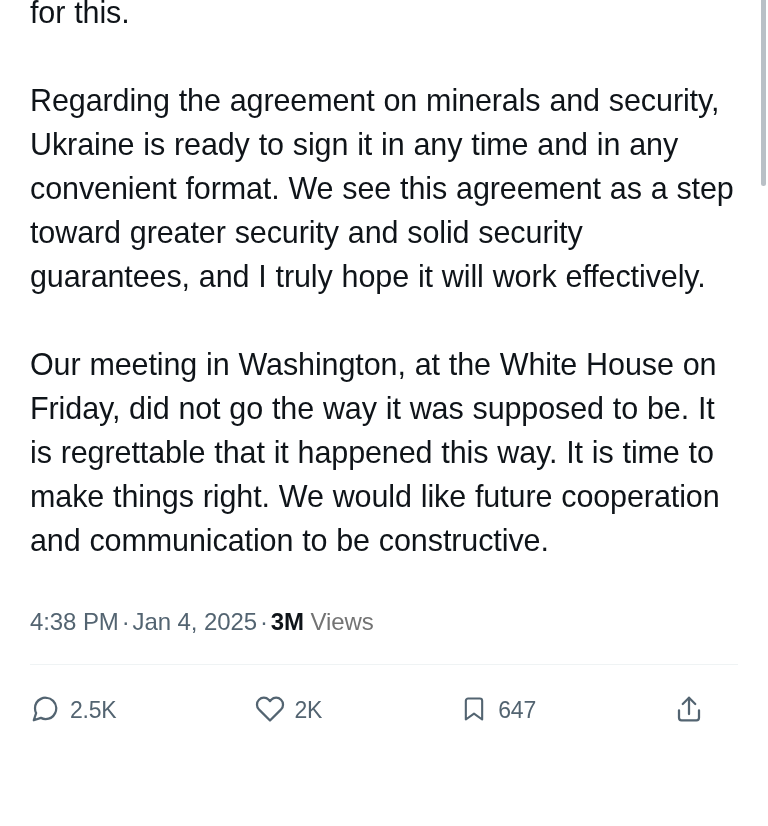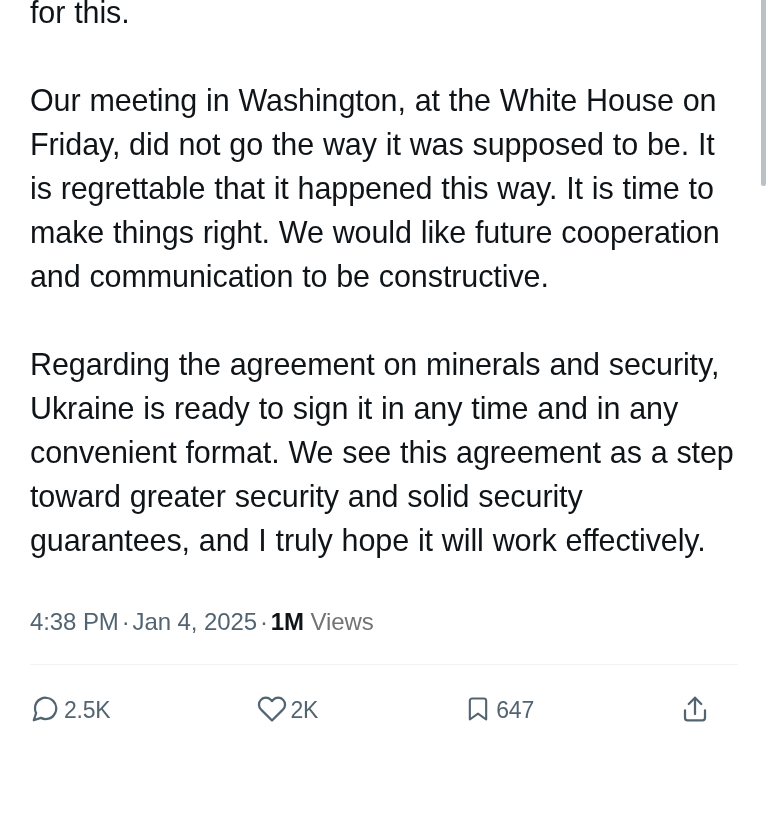--- a/index.html
+++ b/index.html
@@ -93,21 +93,21 @@
     height: 88px;
     display: flex;
     align-items: center;
     justify-content: space-between;
     padding-right: 18px;
     box-sizing: border-box;
   }
   .action {
     display: flex;
     align-items: center;
-    gap: 4px;
+    gap: 10px;
     color: #536471;
     font-size: 23px;
     letter-spacing: -0.2px;
   }
   .action svg {
     display: block;
   }
   .action .count {
     color: #536471;
     position: relative;
@@ -117,26 +117,26 @@
     margin-right: 6px;
   }
 </style>
 </head>
 <body>
 
 <div class="tweet">
 
   <div class="tweet-body">
     <p class="para first">for this.</p>
+    <p class="para">Regarding the agreement on minerals and security, Ukraine is ready to sign it in any time and in any convenient format. We see this agreement as a step toward greater security and solid security guarantees, and I truly hope it will work effectively.</p>
     <p class="para">Our meeting in Washington, at the White House on Friday, did not go the way it was supposed to be. It is regrettable that it happened this way. It is time to make things right. We would like future cooperation and communication to be constructive.</p>
-    <p class="para">Regarding the agreement on minerals and security, Ukraine is ready to sign it in any time and in any convenient format. We see this agreement as a step toward greater security and solid security guarantees, and I truly hope it will work effectively.</p>
   </div>
 
   <div class="meta">
-    <span>4:38 PM</span><span class="sep">·</span><span>Jan 4, 2025</span><span class="sep">·</span><span class="views-count">1M</span> <span class="views-label">Views</span>
+    <span>4:38 PM</span><span class="sep">·</span><span>Jan 4, 2025</span><span class="sep">·</span><span class="views-count">3M</span> <span class="views-label">Views</span>
   </div>
 
   <div class="divider"></div>
 
   <div class="actions">
 
     <div class="action">
       <span>
         <svg width="30" height="30" viewBox="0 0 24 24" fill="none" stroke="#536471" stroke-width="1.8" stroke-linecap="round" stroke-linejoin="round">
           <path d="M21 11.5a8.38 8.38 0 0 1-.9 3.8 8.5 8.5 0 0 1-7.6 4.7 8.38 8.38 0 0 1-3.8-.9L3 21l1.9-5.7a8.38 8.38 0 0 1-.9-3.8 8.5 8.5 0 0 1 4.7-7.6 8.38 8.38 0 0 1 3.8-.9h.5a8.48 8.48 0 0 1 8 8v.5z"></path>

